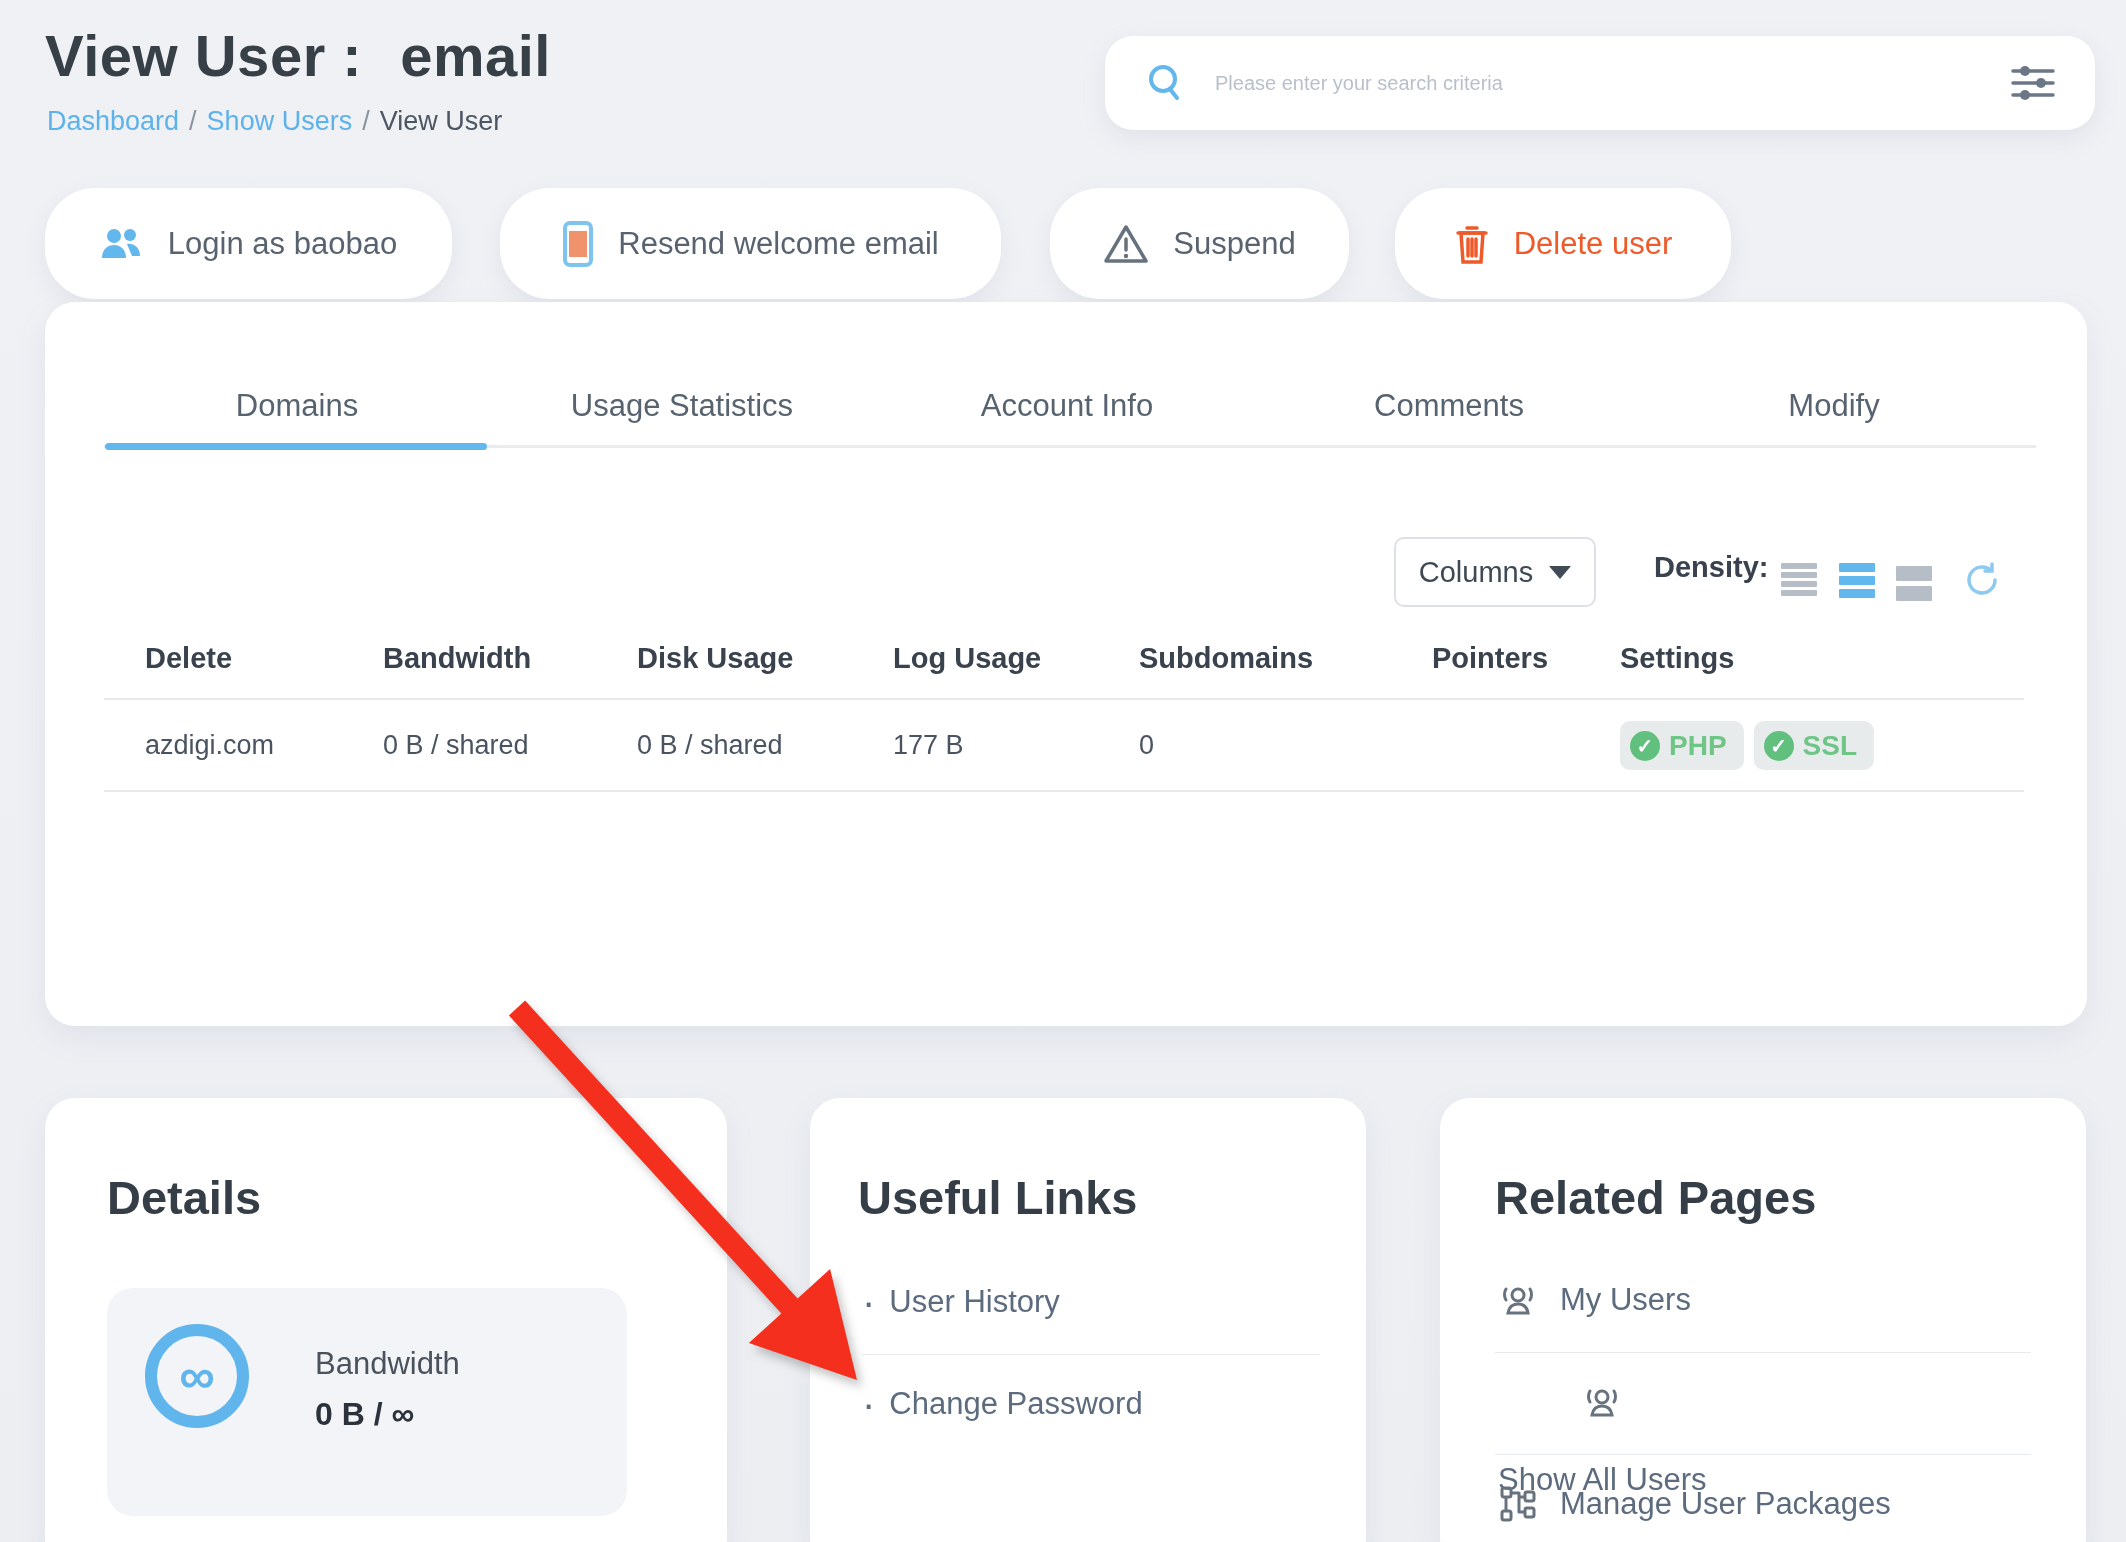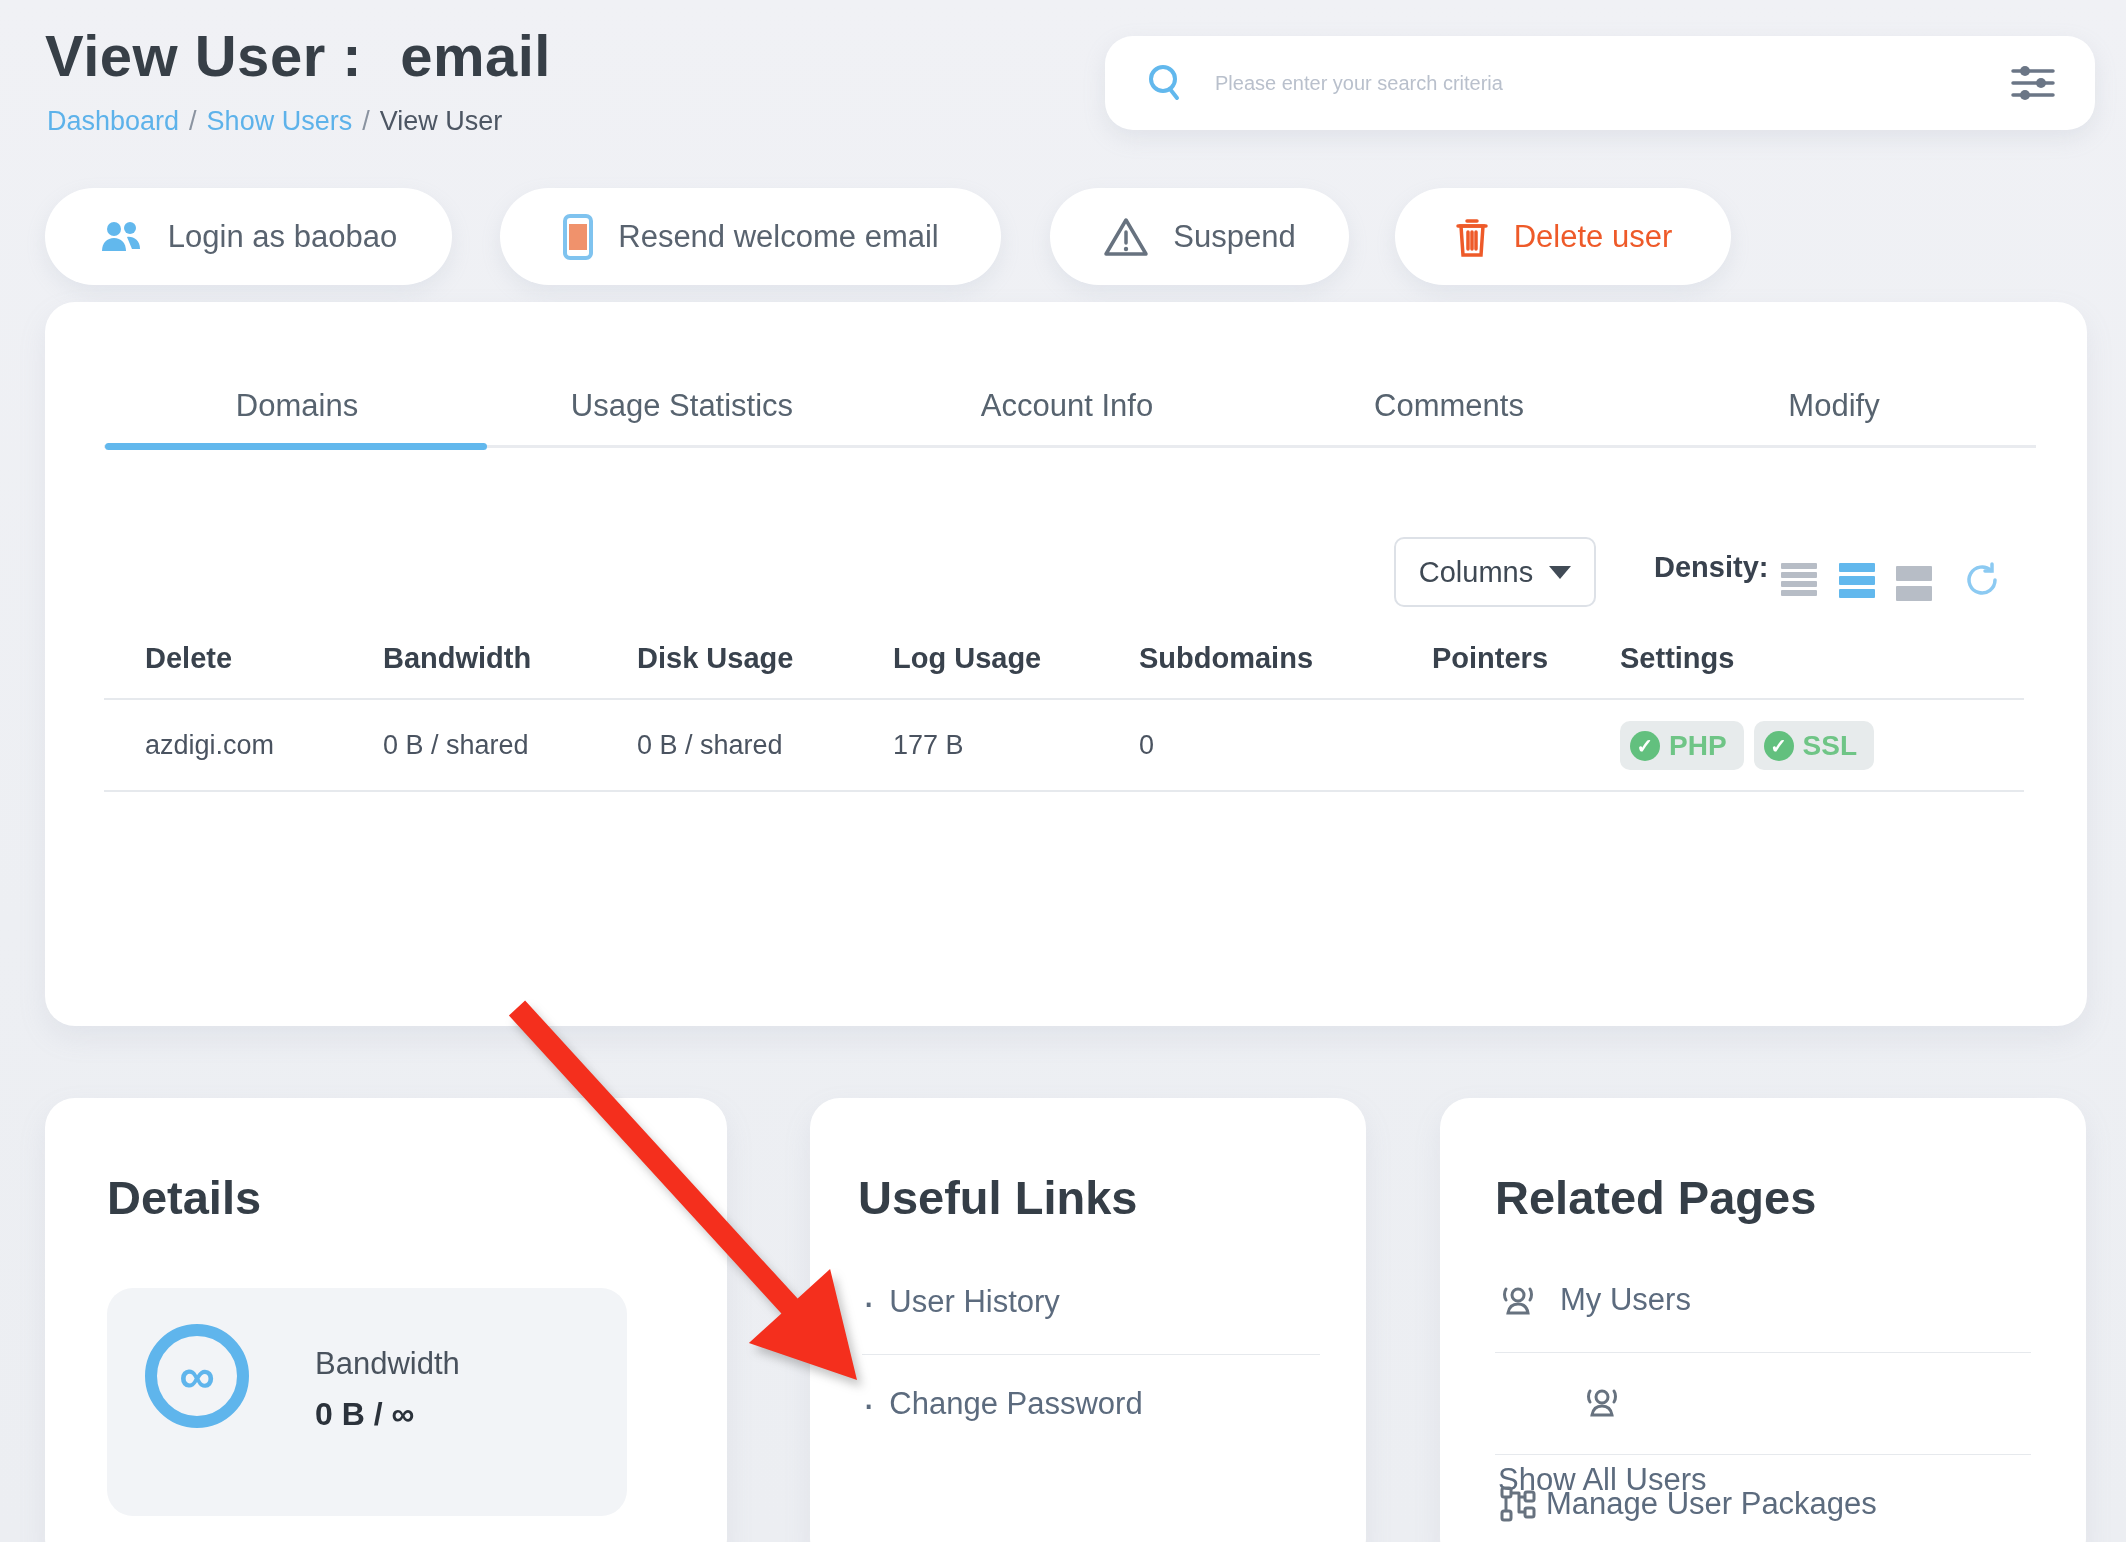--- a/index.html
+++ b/index.html
@@ -17,21 +17,21 @@
   .breadcrumb .link { color:#5db2ea; cursor:pointer; }
   .breadcrumb .sep { color:#8a93a0; }
   .breadcrumb .current { color:#4d5663; }
 
   .searchbar { left:1105px; top:36px; width:990px; height:94px; background:#fff; border-radius:28px;
     box-shadow:0 8px 22px rgba(156,166,184,.18); display:flex; align-items:center; padding:0 40px; gap:28px; }
   .searchbar input { flex:1; border:none; outline:none; font-size:20px; color:#4d5663; font-family:inherit; background:transparent; }
   .searchbar input::placeholder { color:#b9c0cc; }
 
   
-  .pill { top:188px; height:97px; background:#fff; border-radius:50px;
+  .pill { top:188px; height:111px; background:#fff; border-radius:50px;
     box-shadow:0 8px 20px rgba(156,166,184,.16); display:flex; align-items:center; justify-content:center;
     gap:24px; font-size:31px; color:#59636f; cursor:pointer; }
   .pill.danger { color:#ee5a29; }
 
   
   .card { background:#fff; border-radius:30px; box-shadow:0 12px 28px rgba(149,157,176,.13); }
   .main-card { left:45px; top:302px; width:2042px; height:724px; }
   .tab { position:absolute; top:388px; transform:translateX(-50%); font-size:31px; color:#57636f; cursor:pointer; white-space:nowrap; }
   .tabline { left:104px; top:445px; width:1932px; height:3px; background:#e9ebef; }
   .tabline-active { left:105px; top:443px; width:382px; height:7px; background:#62b8ed; border-radius:4px; }
@@ -273,21 +273,21 @@
         <circle cx="20" cy="15" r="6"></circle>
           <path d="M10 33c1-6 5-9 10-9s9 3 10 9z"></path>
         <path d="M8 9c-2 3-2 8 0 11"></path>
           <path d="M32 9c2 3 2 8 0 11"></path>
       </svg>
     </span>
     <span>Show All Users</span>
   </div>
   <div class="divider" style="left:55px;top:356px;width:536px;"></div>
 
-  <div class="link-row" style="left:58px;top:386px;gap:8px;align-items:center;">
+  <div class="link-row" style="left:58px;top:386px;gap:22px;align-items:center;">
     <span class="icon">
       <svg width="40" height="40" viewBox="0 0 40 40" fill="none" stroke="#67727f" stroke-width="3" stroke-linejoin="round">
         <rect x="4" y="4" width="9" height="9" rx="2"></rect>
           <rect x="27" y="8" width="9" height="9" rx="2"></rect>
         <rect x="4" y="27" width="9" height="9" rx="2"></rect>
           <rect x="27" y="24" width="9" height="9" rx="2"></rect>
         <path d="M13 9h8v19h6"></path>
           <path d="M21 13h6"></path>
           <path d="M8 13v14"></path>
       </svg>

